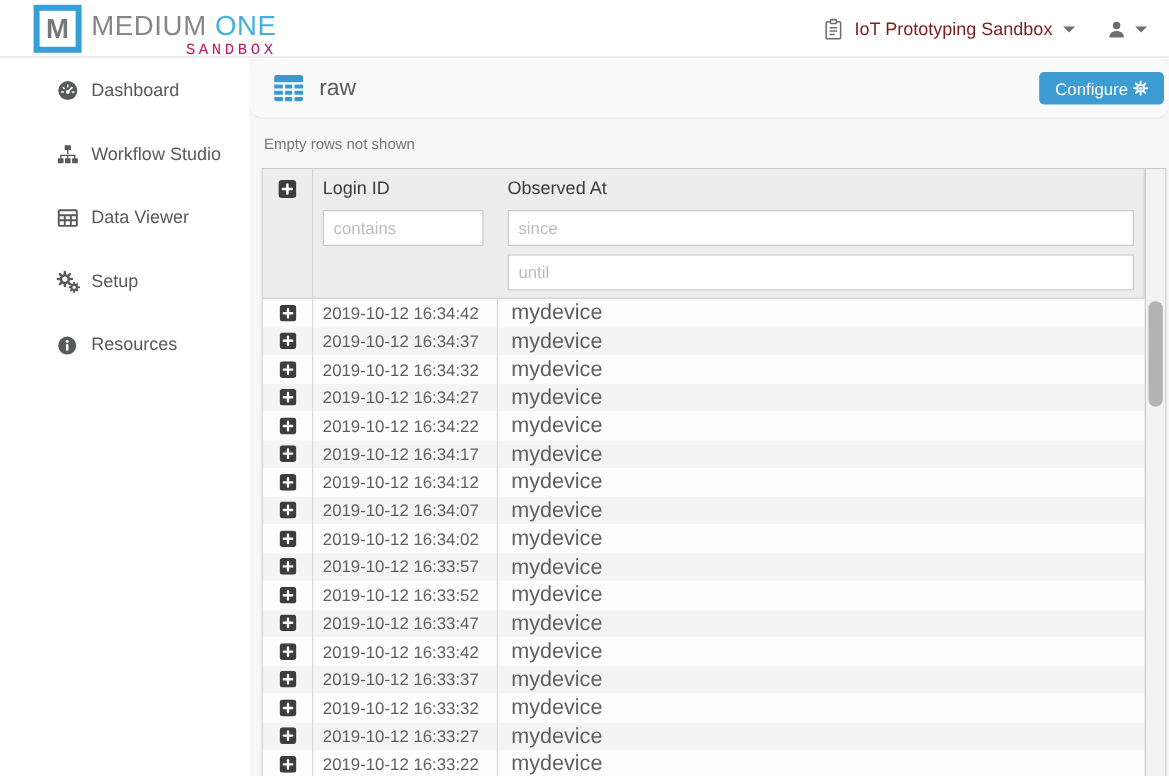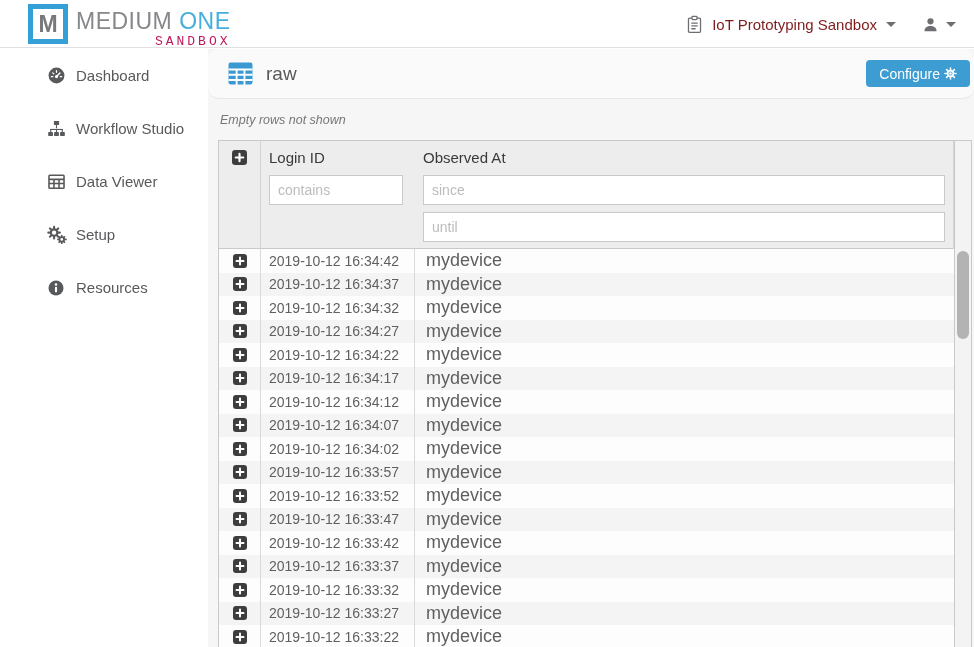--- a/index.html
+++ b/index.html
@@ -38,21 +38,21 @@
 
   
   .main { position:absolute; left:208px; top:49px; right:0; bottom:0; background:#f6f6f6; }
   .titlebar { height:50px; background:#fafafa; border-bottom:1px solid #e7e7e7;
               display:flex; align-items:center; padding:0 4px 0 20px;border-radius:11px; }
   .title-text { margin-left:13px; font-size:19px; color:#58595b; }
   .configure-btn { margin-left:auto; height:27px; background:#3d9cd2; color:#fff; border:none;
                    border-radius:4px; font-size:14px; font-family:inherit; padding:0 13px;
                    display:flex; align-items:center; gap:4px; cursor:pointer; }
   .note-strip { height:41px; display:flex; align-items:center; padding-left:12px; }
-  .note-text { font-style:italic; font-size:12.5px; color:#767676; }
+  .note-text { font-size:12.5px; color:#767676; }
 
   
   .data-table { position:absolute; left:10px; right:2px; top:91px; bottom:-10px;
                 border:1px solid #c9c9c9; background:#fff; }
   .scroll-track { position:absolute; top:0; right:0; bottom:0; width:17px;
                   border-left:1px solid #c9c9c9; background:#f3f3f3; }
   .scroll-thumb { position:absolute; left:2px; right:2px; top:110px; height:88px;
                   background:#b3b3b3; border-radius:7px; cursor:pointer; }
   .thead { display:grid; grid-template-columns:42px 154px 1fr; background:#ededed;
            border-bottom:1px solid #c9c9c9; height:108px; margin-right:17px; }

